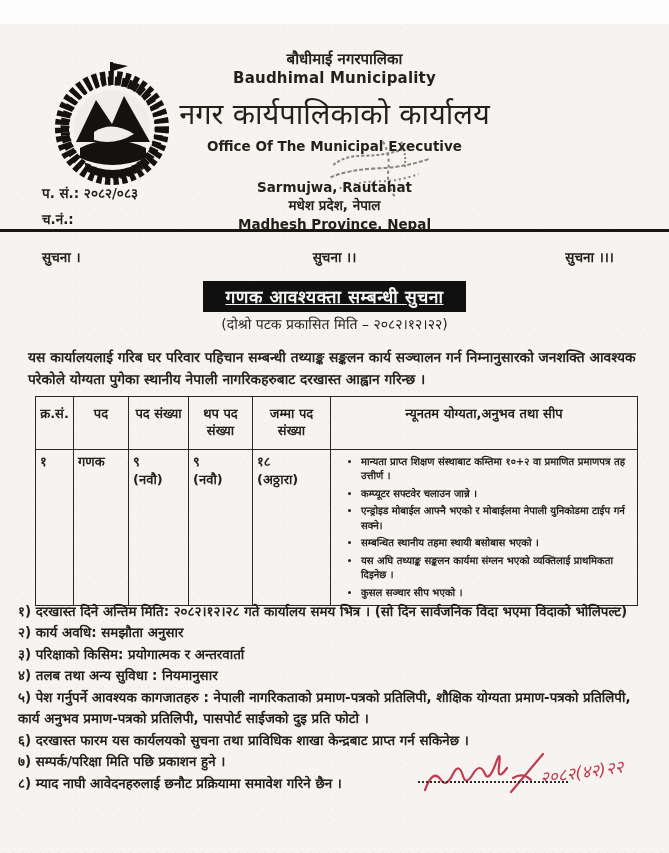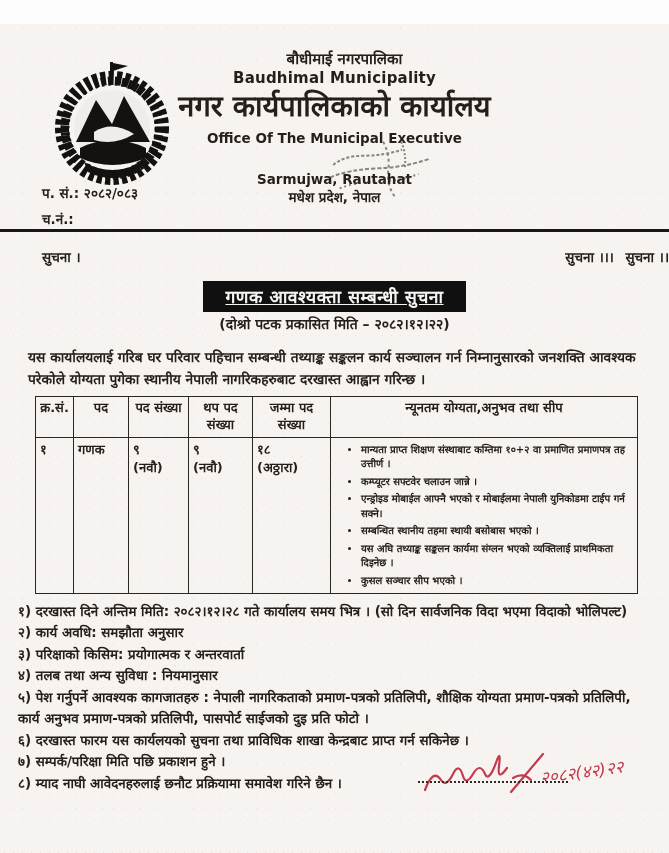--- a/index.html
+++ b/index.html
@@ -13,44 +13,44 @@
     background-size:9px 11px, 13px 15px;
     background-position:0 0, 4px 6px;
     color:#241f18;
   }
   .topband{position:absolute;left:0;top:0;width:669px;height:24px;background:#fdfdfd;}
   
   .emblem{position:absolute;left:50px;top:62px;width:126px;height:132px;}
   .hdr{position:absolute;left:0;top:50px;width:669px;text-align:center;line-height:1.25;}
   .hdr .np-small{font-size:15px;font-weight:700;padding-left:20px;}
   .hdr .en-small{font-size:15px;font-weight:700;letter-spacing:.2px;}
-  .hdr .np-big{font-size:29px;font-weight:700;}
+  .hdr .np-big{font-size:29px;font-weight:400;margin-top:8px;}
   .hdr .en-office{font-size:13.5px;font-weight:700;margin-top:6px;}
   .hdr .en-place{font-size:13.5px;font-weight:700;margin-top:24px;}
   .hdr .np-prov{font-size:13.5px;font-weight:700;margin-top:1px;}
   .hdr .en-prov{font-size:13.5px;font-weight:700;margin-top:3px;}
   .refs{position:absolute;left:42px;top:181px;font-size:13.5px;font-weight:700;line-height:1.9;}
   .stamp{position:absolute;left:316px;top:134px;width:130px;height:72px;opacity:.75;filter:blur(.4px);pointer-events:none;}
   .rule{position:absolute;left:0;top:229px;width:669px;height:3px;background:#191613;}
   
   .notices{position:absolute;left:0;top:248px;width:669px;font-size:13.5px;font-weight:700;}
   .notices .n1{position:absolute;left:42px;}
-  .notices .n2{position:absolute;left:0;width:669px;text-align:right;}
+  .notices .n2{position:absolute;left:0;width:669px;text-align:center;}
   .notices .n3{position:absolute;right:55px;}
   
   .titlewrap{position:absolute;left:0;top:281px;width:669px;text-align:center;}
   .titlebox{display:inline-block;background:#101010;color:#f7f5f2;font-size:17.5px;font-weight:700;
     padding:3px 22px 4px;text-decoration:underline;letter-spacing:.5px;}
-  .subtitle{position:absolute;left:0;top:314px;width:669px;text-align:center;font-size:14px;font-weight:700;}
+  .subtitle{position:absolute;left:0;top:314px;width:669px;text-align:center;font-size:14px;font-weight:400;}
   
   .intro{position:absolute;left:28px;top:346px;width:614px;font-size:13.8px;font-weight:600;line-height:1.62;text-align:left;}
   
   table.post{position:absolute;left:35px;top:396px;width:602px;border-collapse:collapse;table-layout:fixed;}
   table.post th, table.post td{border:1.6px solid #2a2722;padding:2px 4px;font-size:13px;font-weight:700;vertical-align:top;}
-  table.post th{text-align:center;line-height:1.3;padding:3px 2px;}
+  table.post th{text-align:center;line-height:1.3;padding:9px 2px;}
   td.c{text-align:left;padding-top:5px;padding-left:6px;}
   .qualcell{padding:2px 4px 2px 2px;}
   ul.quals{margin:3px 0 0 0;padding:0 2px 0 26px;}
   ul.quals li{font-size:10px;font-weight:600;line-height:1.45;margin-bottom:3px;}
   .numline{display:block;}
   .numword{display:block;}
   
   .terms{position:absolute;left:18px;top:601px;width:632px;font-size:13.4px;font-weight:600;line-height:1.6;}
   .terms .t{margin:0;}
   
@@ -84,20 +84,21 @@
     </g>
   </svg>
 
   <div class="hdr">
     <div class="np-small">बौधीमाई नगरपालिका</div>
     <div class="en-small">Baudhimal Municipality</div>
     <div class="np-big">नगर कार्यपालिकाको कार्यालय</div>
     <div class="en-office">Office Of The Municipal Executive</div>
     <div class="en-place">Sarmujwa, Rautahat</div>
     <div class="np-prov">मधेश प्रदेश, नेपाल</div>
+    <div class="en-prov">Madhesh Province, Nepal</div>
   </div>
 
   <svg class="stamp" viewBox="0 0 130 72" aria-hidden="true">
     <g fill="none" stroke="#3c3a2c" stroke-width="2" opacity="0.8" transform="rotate(-6 65 36)">
       <path d="M18 26 q12 -8 30 -6 q22 2 40 -2" stroke-dasharray="3 2"></path>
       <path d="M14 38 q20 -6 48 -4 q26 2 52 -4" stroke-dasharray="4 2"></path>
       <path d="M22 50 q18 -5 40 -3 q20 2 40 -3" stroke-dasharray="2 3"></path>
       <path d="M70 8 q6 14 2 30 q-3 14 4 26" stroke-dasharray="3 3"></path>
       <path d="M88 10 q4 12 1 26" stroke-dasharray="2 2"></path>
     </g>

